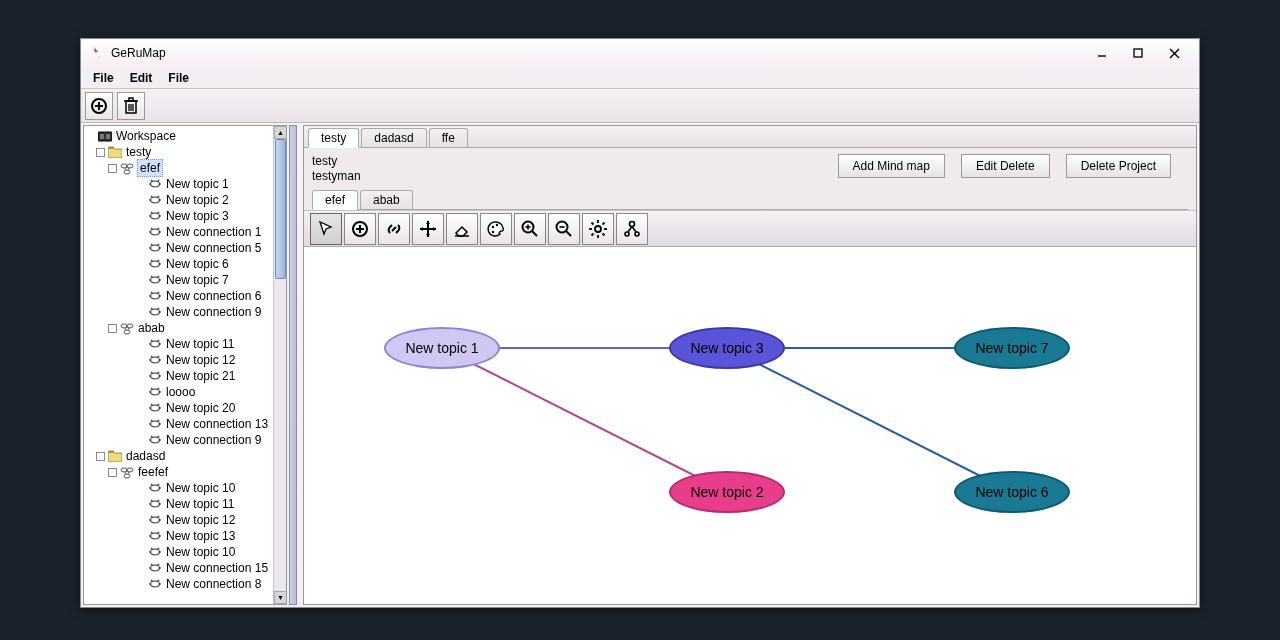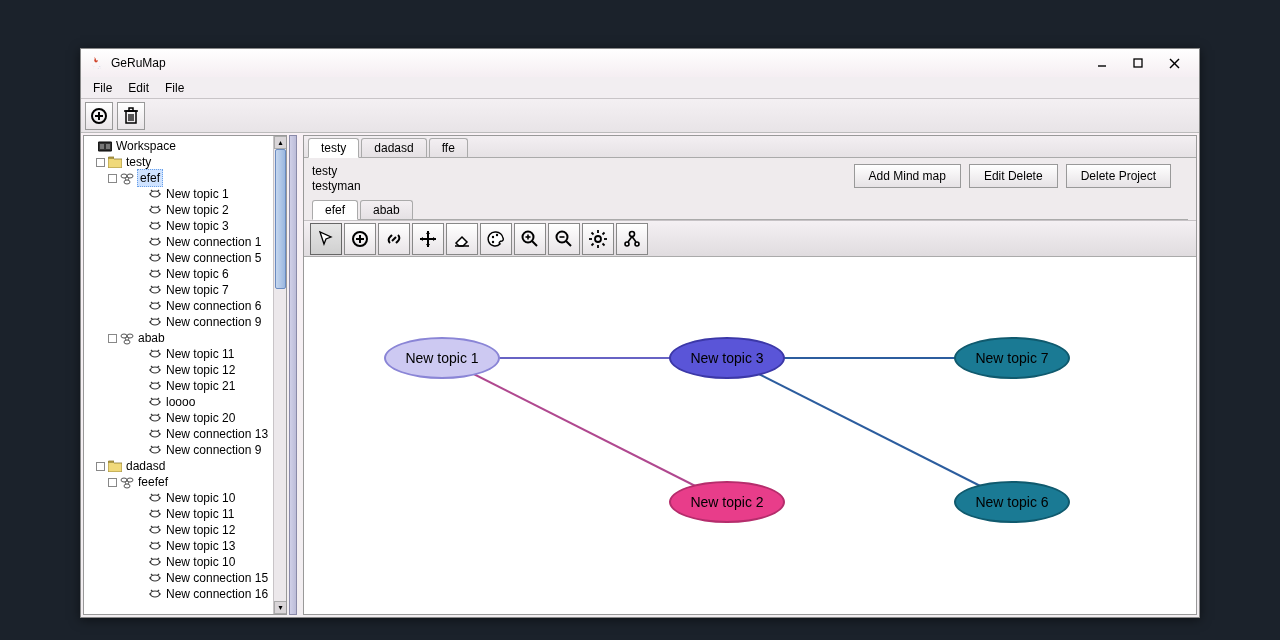--- a/index.html
+++ b/index.html
@@ -9,21 +9,21 @@
     font-family: "Segoe UI", Tahoma, sans-serif;
     font-size: 12px;
     color: #000;
     width: 1280px;
     height: 640px;
     overflow: hidden;
     position: relative;
   }
   .window {
     position: absolute;
-    left: 80px; top: 48px;
+    left: 80px; top: 38px;
     width: 1120px; height: 570px;
     background: linear-gradient(#faf2f6,#f2eef1);
     border: 1px solid #888;
     box-shadow: 0 2px 10px rgba(0,0,0,.5);
     display: flex;
     flex-direction: column;
   }
   .titlebar {
     height: 28px;
     display: flex;
@@ -45,21 +45,21 @@
     cursor: default;
   }
   .menubar {
     height: 22px;
     display: flex;
     align-items: center;
     padding: 0 4px;
     background: #f2eef1;
     border-bottom: 1px solid #c8c4c7;
   }
-  .menubar span { padding: 2px 8px; cursor: default; }
+  .menubar span { padding: 2px 8px; cursor: default; font-weight: bold; }
   .toolbar {
     height: 34px;
     display: flex;
     align-items: center;
     padding: 2px 4px;
     background: linear-gradient(#f4f0f3,#e8e4e7);
     border-bottom: 1px solid #bbb;
   }
   .tbtn {
     width: 28px; height: 28px;
@@ -171,21 +171,21 @@
     border-bottom: 1px solid #c6c2c5;
     display: flex;
     flex-direction: column;
   }
   .proj-header {
     display: flex;
     justify-content: space-between;
     align-items: flex-start;
   }
   .proj-meta { font-size:12px; line-height:15px; padding:2px 0 4px 0; }
-  .proj-btns { display:flex; gap:8px; padding:2px 17px; }
+  .proj-btns { display:flex; gap:16px; padding:2px 17px; }
   .proj-btns button {
     font-family: inherit;
     font-size: 12px;
     padding: 4px 14px;
     border: 1px solid #999;
     background: linear-gradient(#fff,#e6e2e5);
     cursor: default;
   }
   .subtabs {
     display: flex;
@@ -685,21 +685,21 @@
             <span style="width:11px;display:inline-block"></span>
             <span class="ticon">
               <svg width="14" height="12" viewBox="0 0 14 12">
                 <ellipse cx="7" cy="6" rx="4.5" ry="3" fill="none" stroke="#333" stroke-width="1.2"></ellipse>
                 <line x1="1" y1="6" x2="3" y2="6" stroke="#333" stroke-width="1.2"></line>
                 <line x1="11" y1="6" x2="13" y2="6" stroke="#333" stroke-width="1.2"></line>
                 <line x1="3" y1="2" x2="4.5" y2="3.5" stroke="#333" stroke-width="1.2"></line>
                 <line x1="11" y1="2" x2="9.5" y2="3.5" stroke="#333" stroke-width="1.2"></line>
               </svg>
             </span>
-            <span class="label">New connection 16</span>
+            <span class="label">New connection 8</span>
           </div>
         </div>
       <div class="tree-sb">
         <div class="sbbtn" style="top:0">▴</div>
         <div class="sbthumb" style="top:13px;height:140px"></div>
         <div class="sbbtn" style="bottom:0">▾</div>
       </div>
     </div>
 
     <div class="split-gutter"></div>

